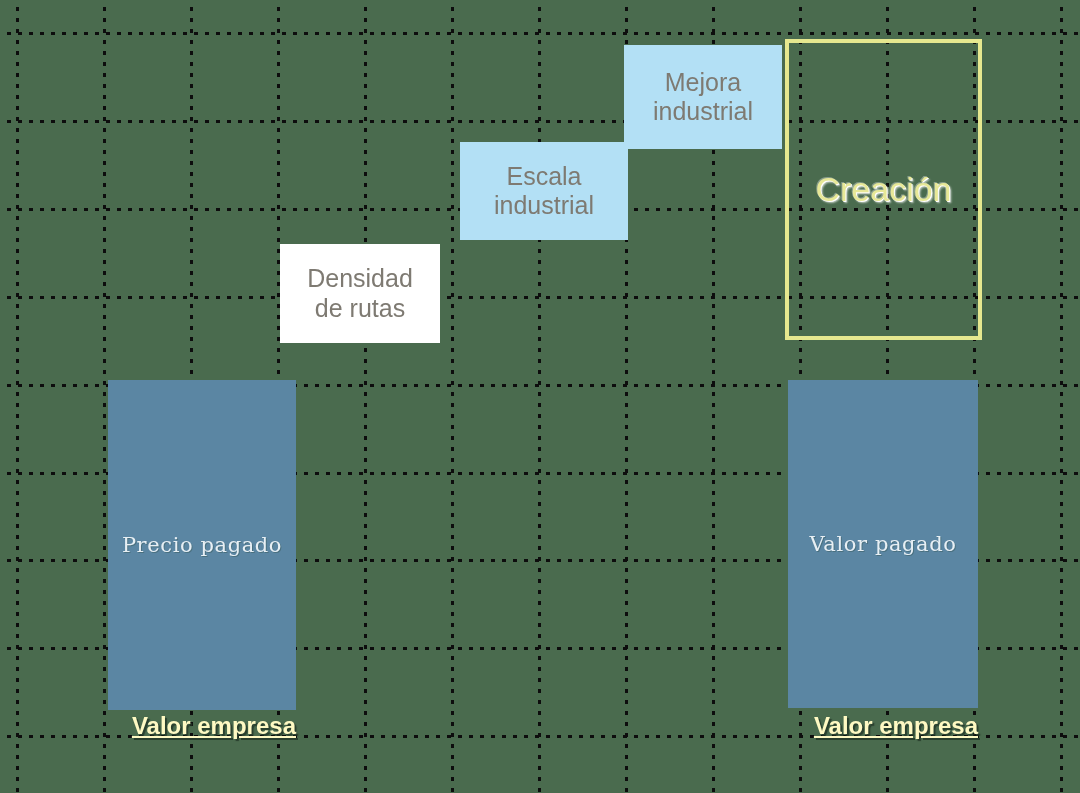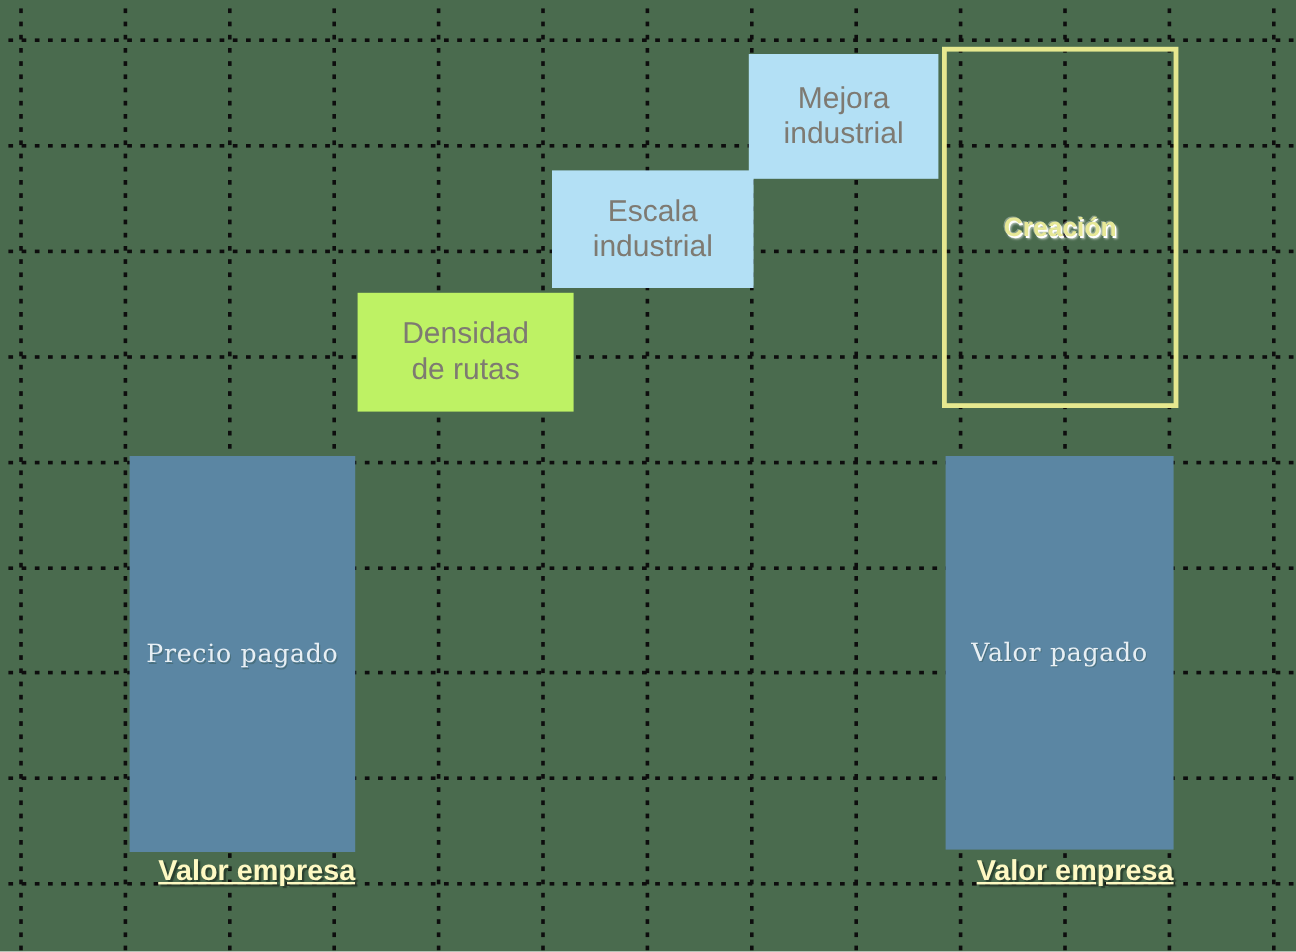--- a/index.html
+++ b/index.html
@@ -81,22 +81,22 @@
     position: absolute;
     box-sizing: border-box;
     border: 4px solid #e6e88f;
     background: transparent;
     display: flex;
     align-items: center;
     justify-content: center;
   }
   #creation-box .box-label {
     font-family: "Liberation Sans", sans-serif;
-    font-weight: bold;
-    font-size: 22px;
+    font-weight: normal;
+    font-size: 34px;
     line-height: 1.25;
     text-align: left;
     color: #e7e897;
     text-shadow:
        1px 1px 0 #ffffff,
        2px 2px 2px rgba(255,255,255,0.65),
       -1px -1px 0 rgba(255,255,255,0.35);
   }
 
   
@@ -141,21 +141,21 @@
       <div class="grid-h" style="top: 647px;"></div>
       <div class="grid-h" style="top: 735px;"></div>
     </div>
 
   <div id="bars-layer">
 
     <div class="bar bar-base" style="left: 108px; top: 345px; width: 188px; height: 330px; background-color: rgb(91, 134, 163);">
       <span class="bar-label" style="color: rgb(242, 247, 251);">Precio pagado</span>
     </div>
 
-    <div class="bar bar-step" style="left: 298px; top: 244px; width: 180px; height: 99px; background-color: #bef264;">
+    <div class="bar bar-step" style="left: 280px; top: 244px; width: 160px; height: 99px; background-color: #ffffff;">
       <span class="bar-label" style="color: rgb(126, 122, 114);">
         <span>Densidad</span><br>
         <span>de rutas</span>
       </span>
     </div>
 
     <div class="bar bar-step" style="left: 460px; top: 142px; width: 168px; height: 98px; background-color: rgb(179, 224, 245);">
       <span class="bar-label" style="color: rgb(126, 122, 114);">
         <span>Escala</span><br>
         <span>industrial</span>

